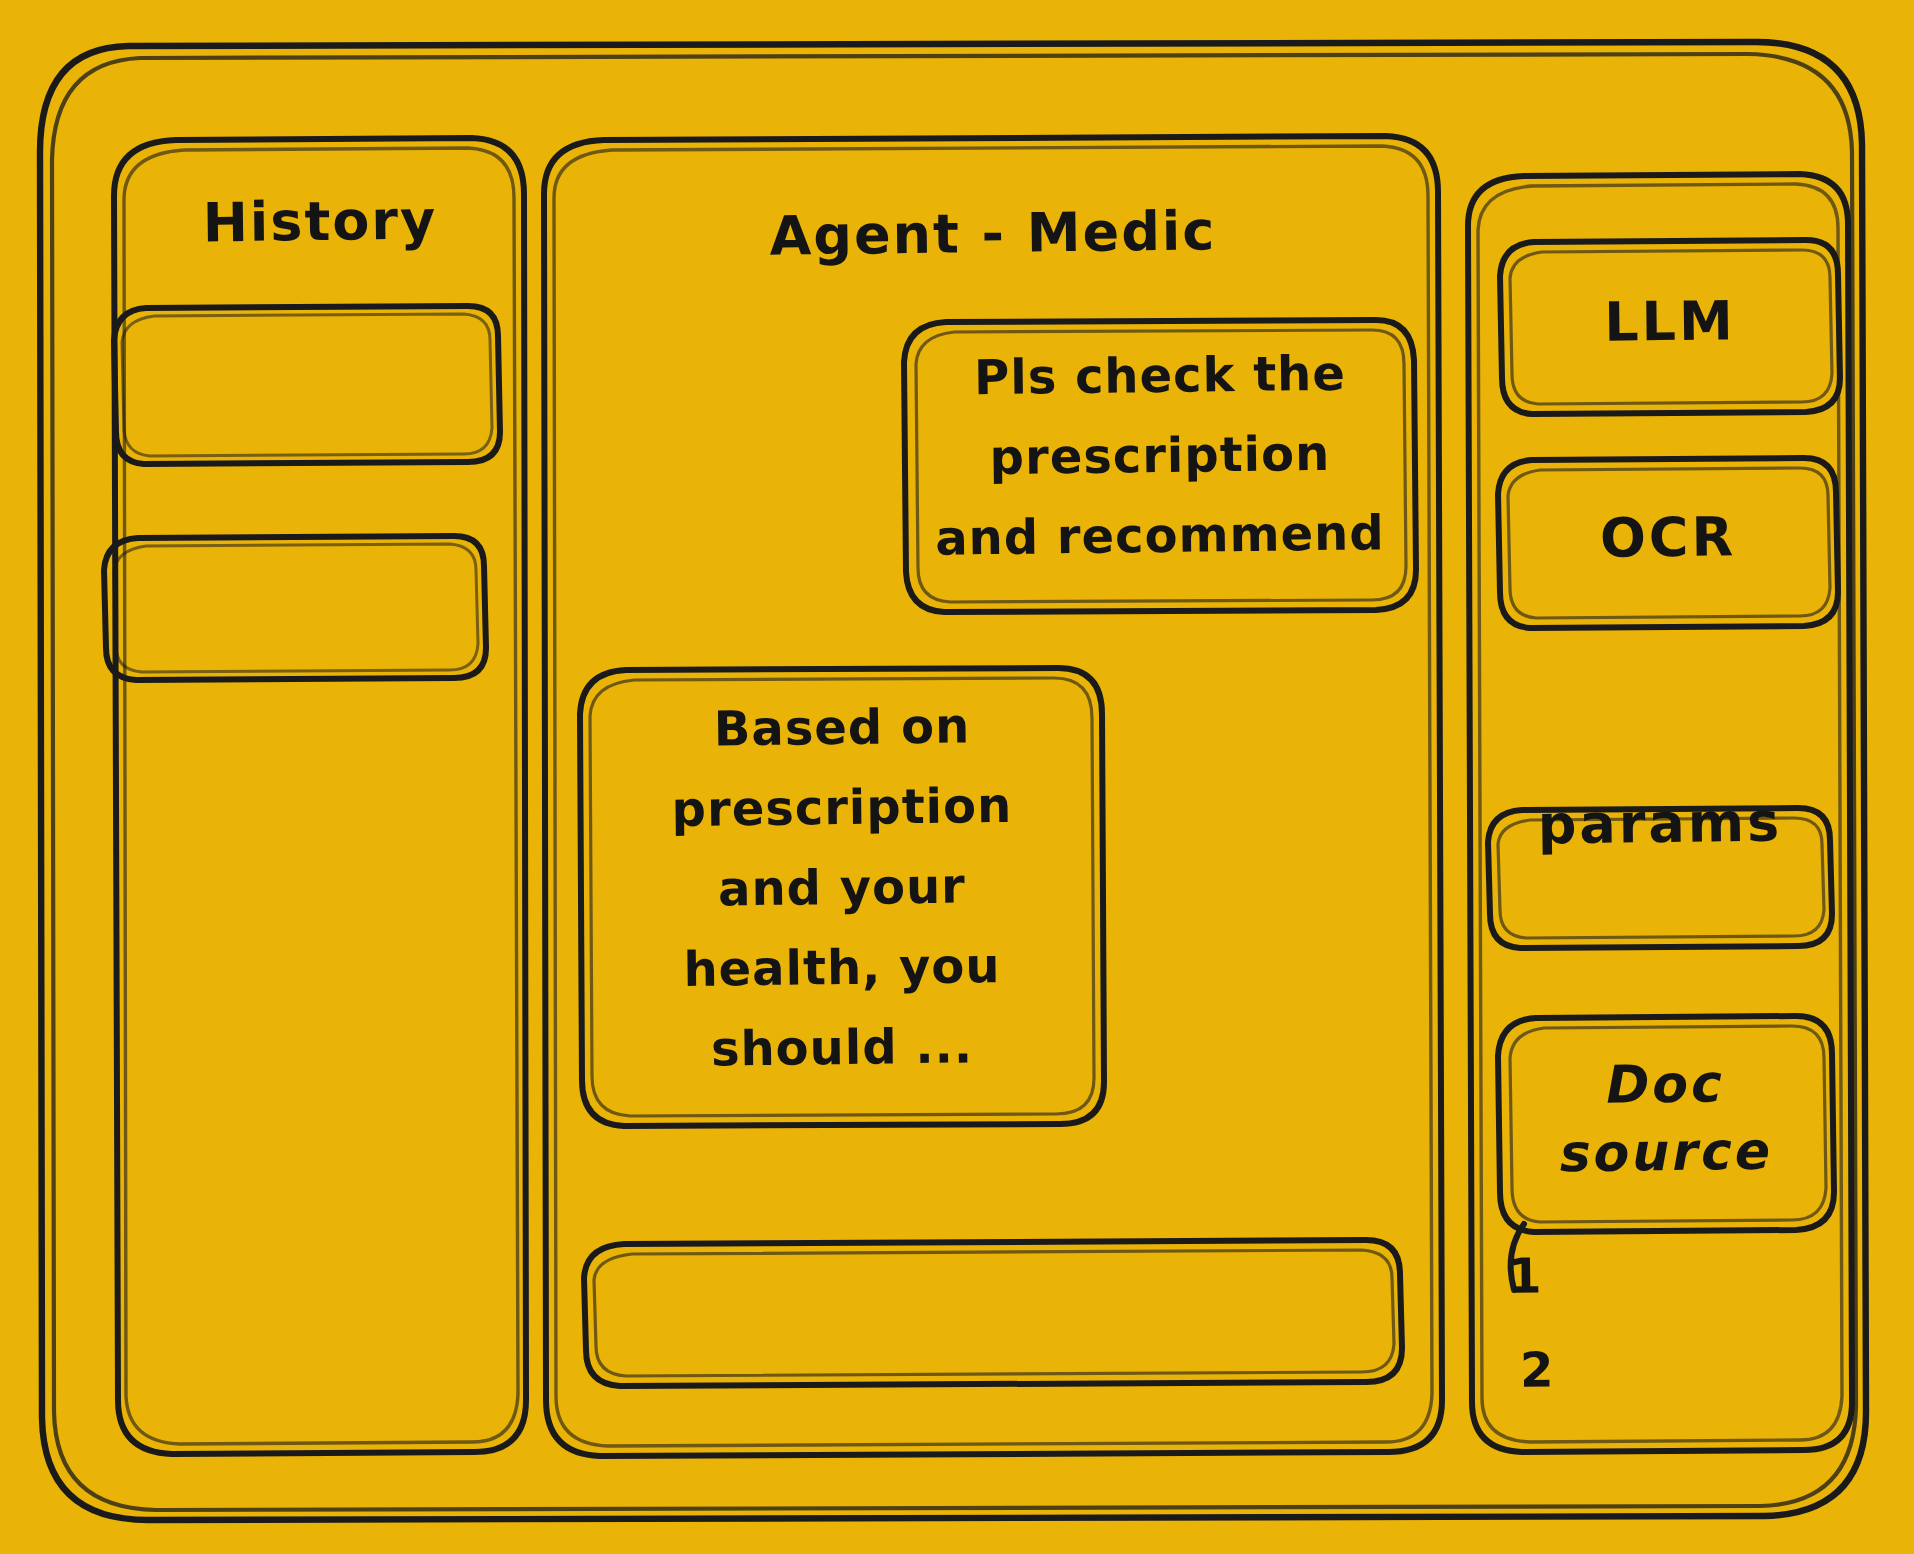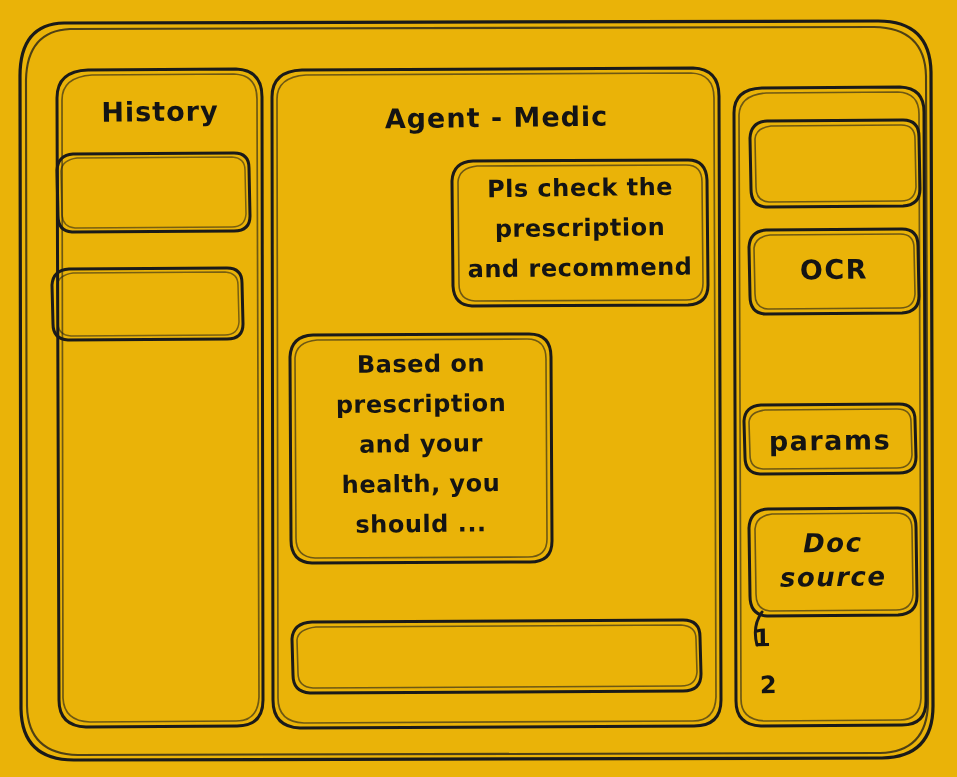--- a/index.html
+++ b/index.html
@@ -146,26 +146,29 @@
     <span class="lbl bubble-text" style="left:0; top:56px; width:262px;">prescription</span>
     <span class="lbl bubble-text" style="left:0; top:96px; width:262px;">and your</span>
     <span class="lbl bubble-text" style="left:0; top:136px; width:262px;">health, you</span>
     <span class="lbl bubble-text" style="left:0; top:176px; width:262px;">should ...</span>
   </div>
 
   <div class="hit" style="left:292px; top:620px; width:409px; height:73px;" title="">
     <span class="lbl bubble-text" style="left:18px; top:22px; width:370px; text-align:left;"></span>
   </div>
 
+  <div class="hit" style="left:750px; top:120px; width:170px; height:87px;">
+    <span class="lbl chip-text" style="left:0; top:26px; width:170px;">LLM</span>
+  </div>
 
   <div class="hit" style="left:749px; top:229px; width:170px; height:85px;padding-left:36px;">
     <span class="lbl chip-text" style="left:0; top:25px; width:170px;">OCR</span>
   </div>
 
-  <div class="hit" style="left:744px; top:408px; width:172px; height:70px;">
+  <div class="hit" style="left:744px; top:380px; width:172px; height:70px;">
     <span class="lbl chip-text" style="left:0; top:17px; width:172px;">params</span>
   </div>
 
   <div class="hit" style="left:749px; top:508px; width:168px; height:108px;font-style:italic;">
     <span class="lbl chip-text two-line" style="left:0; top:18px; width:168px;">Doc
 source</span>
   </div>
 
   <div class="hit" style="left:750px; top:618px; width:80px; height:38px;">
     <span class="lbl src-num" style="left:4px; top:6px; width:60px;">1</span>

